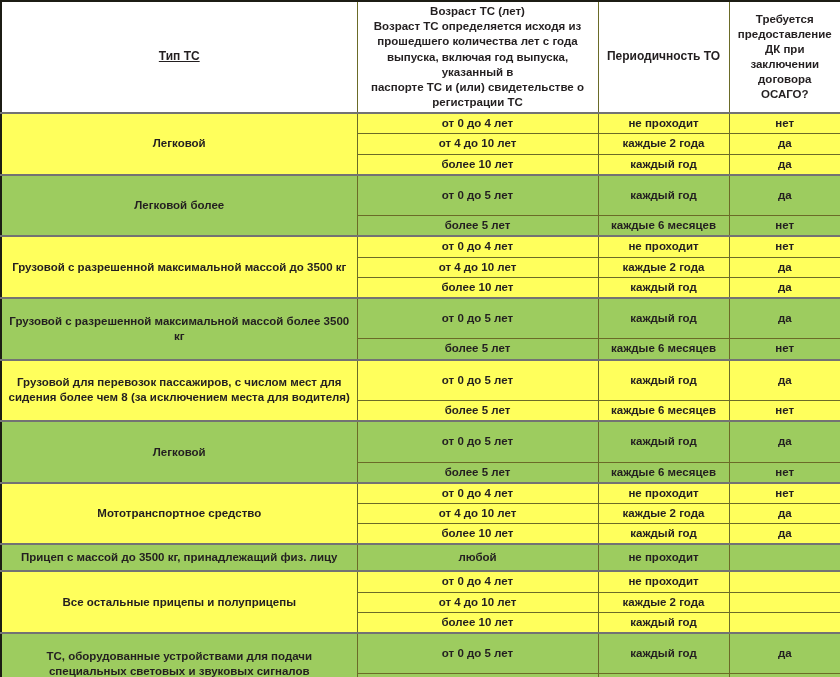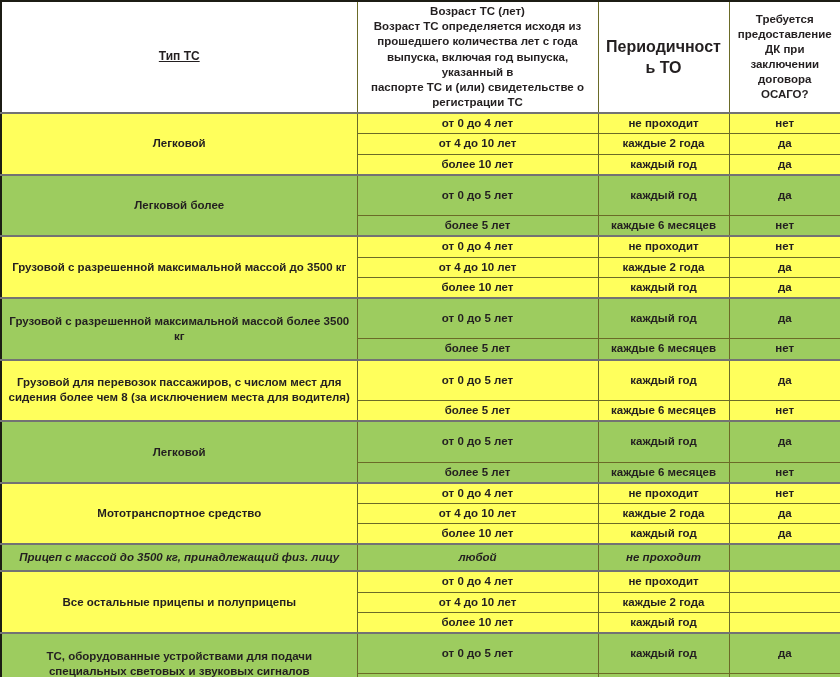--- a/index.html
+++ b/index.html
@@ -51,21 +51,21 @@
   thead th {
     background: #ffffff;
     font-weight: 400;
     font-size: 11.5px;
     line-height: 1.45;
     height: 106px;
     border-color: #6b6b28;
     padding: 4px 7px;
   }
   thead th.h-type   { font-size: 12px; text-decoration: underline; }
-  thead th.h-period { font-size: 16px; }
+  thead th.h-period { font-size: 12px; }
 
   
   tbody tr.group-start > td {
     border-top: 2px solid #737373;
   }
 
   
   td.fill-yellow { background: #ffff5c; }
   td.fill-green  { background: #9dcc5f; }
 
@@ -79,21 +79,21 @@
   td.period-cell,
   td.dk-cell {
     font-size: 11.5px;
   }
 
   td.empty-cell { font-size: 0; }
 
   
   tr.r-std > td  { height: 19px; }
   tr.r-tall > td { height: 41px; }
-  tr.r-one > td  { height: 27px; font-style: italic; }
+  tr.r-one > td  { height: 27px; }
 </style>
 </head>
 <body>
 
 <div class="sheet">
   <table class="grid">
     <colgroup>
       <col class="c-type">
       <col class="c-age">
       <col class="c-period">

